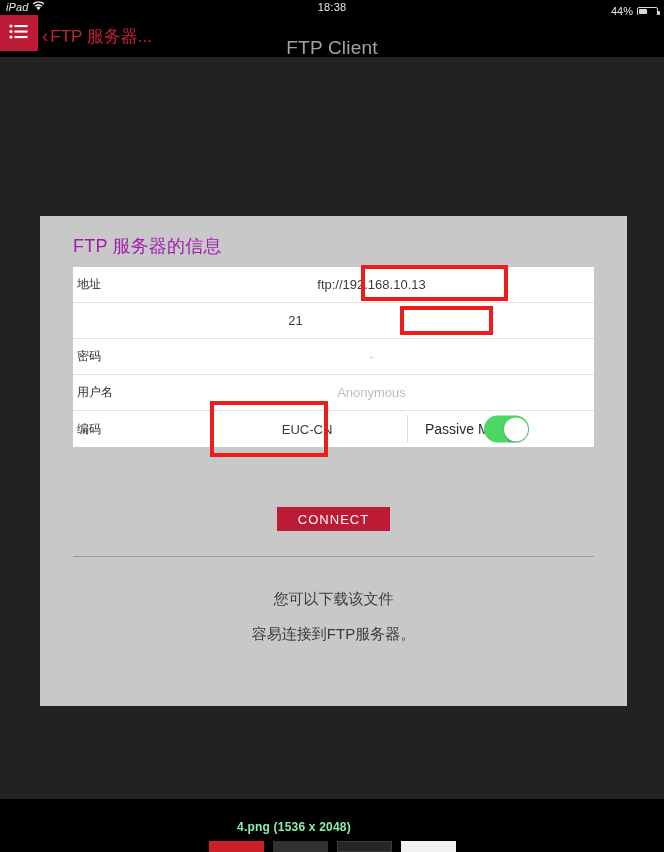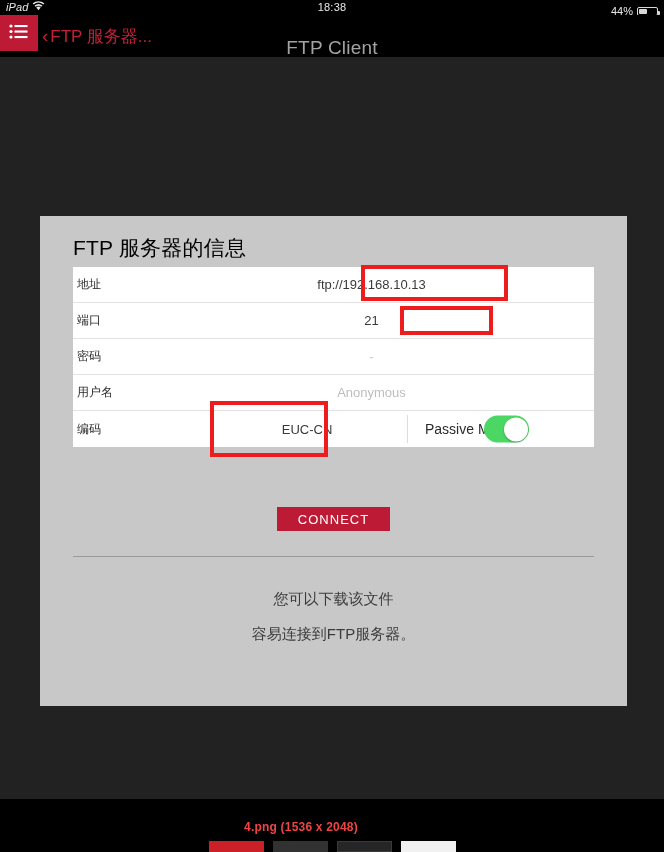--- a/index.html
+++ b/index.html
@@ -138,22 +138,22 @@
   
   .panel {
     position: absolute;
     left: 40px; top: 159px;  
     width: 587px; height: 490px;
     background: #c8c8c8;
   }
   .panel-title {
     position: absolute;
     left: 33px; top: 18px;
-    color: #000000;
-    font-size: 21px;
+    color: #a21caf;
+    font-size: 18px;
     letter-spacing: .2px;
   }
 
   .form-table {
     position: absolute;
     left: 33px; top: 51px;
     width: 521px;
     background: #ffffff;
   }
   .form-row {
@@ -249,24 +249,24 @@
     text-align: center;
     color: #3b3b3b;
     font-size: 15px;
   }
   .note-1 { top: 374px; }
   .note-2 { top: 409px; }
 
   
   .caption {
     position: absolute;
-    left: 7px; top: 820px;
+    left: 0; top: 820px;
     width: 588px;
     text-align: center;
-    color: #ef4444;
+    color: #86efac;
     font-size: 12px;
     font-weight: bold;
     letter-spacing: .2px;
   }
   .filmstrip {
     position: absolute;
     left: 0; top: 841px;
     width: 664px; height: 11px;
     display: flex;
     justify-content: center;
@@ -345,21 +345,20 @@
       <div class="panel-title">FTP 服务器的信息</div>
 
       <div class="form-table">
 
         <div class="form-row">
           <div class="row-label">地址</div>
           <div class="row-value">ftp://192.168.10.13</div>
         </div>
 
         <div class="form-row">
-          <div class="row-label">端口</div>
           <div class="row-value">21</div>
         </div>
 
         <div class="form-row">
           <div class="row-label">密码</div>
           <div class="row-value dash">-</div>
         </div>
 
         <div class="form-row">
           <div class="row-label">用户名</div>

